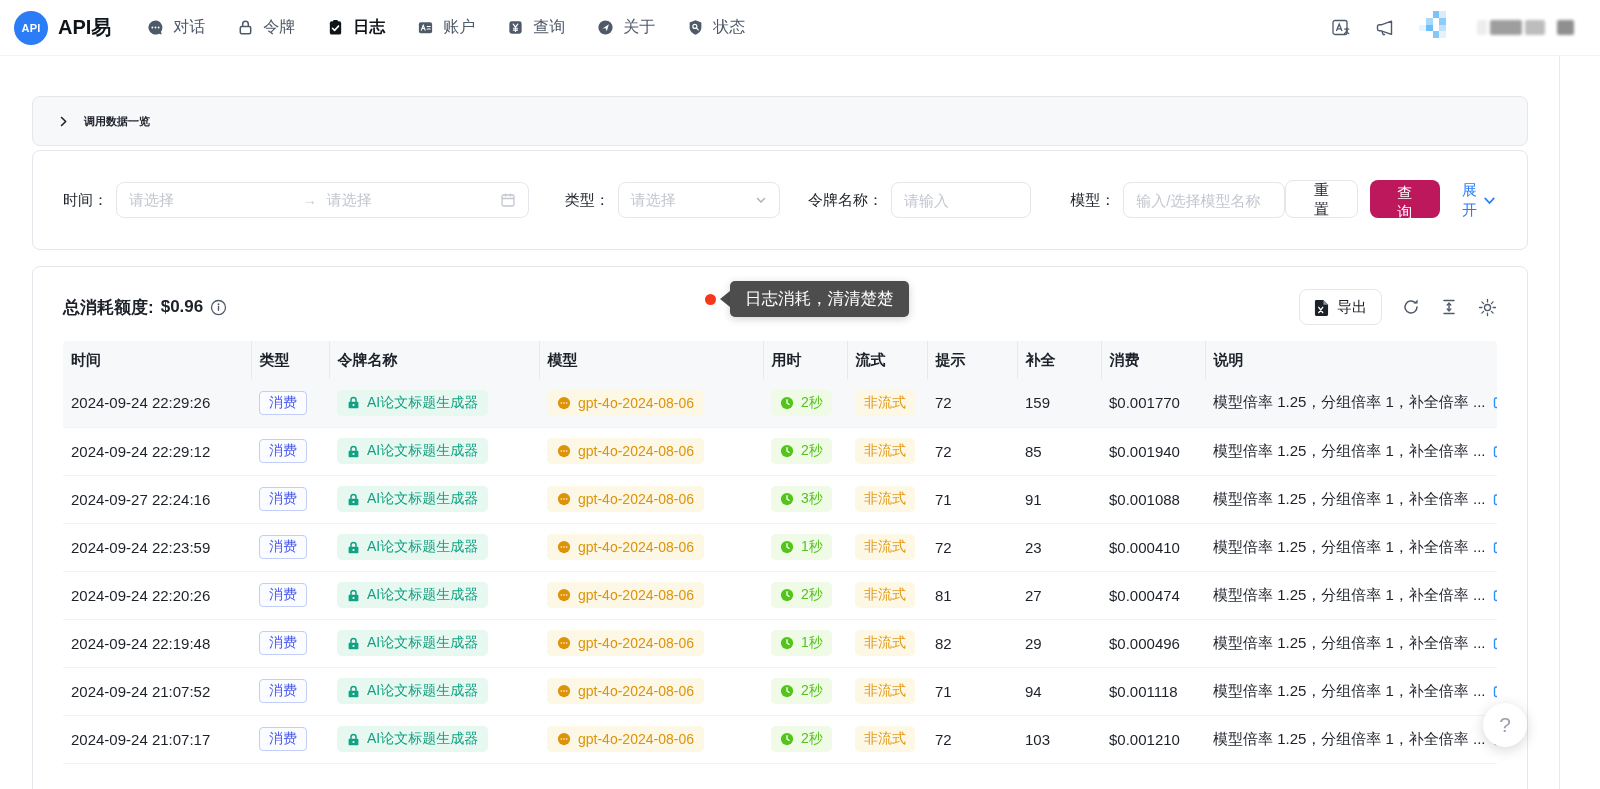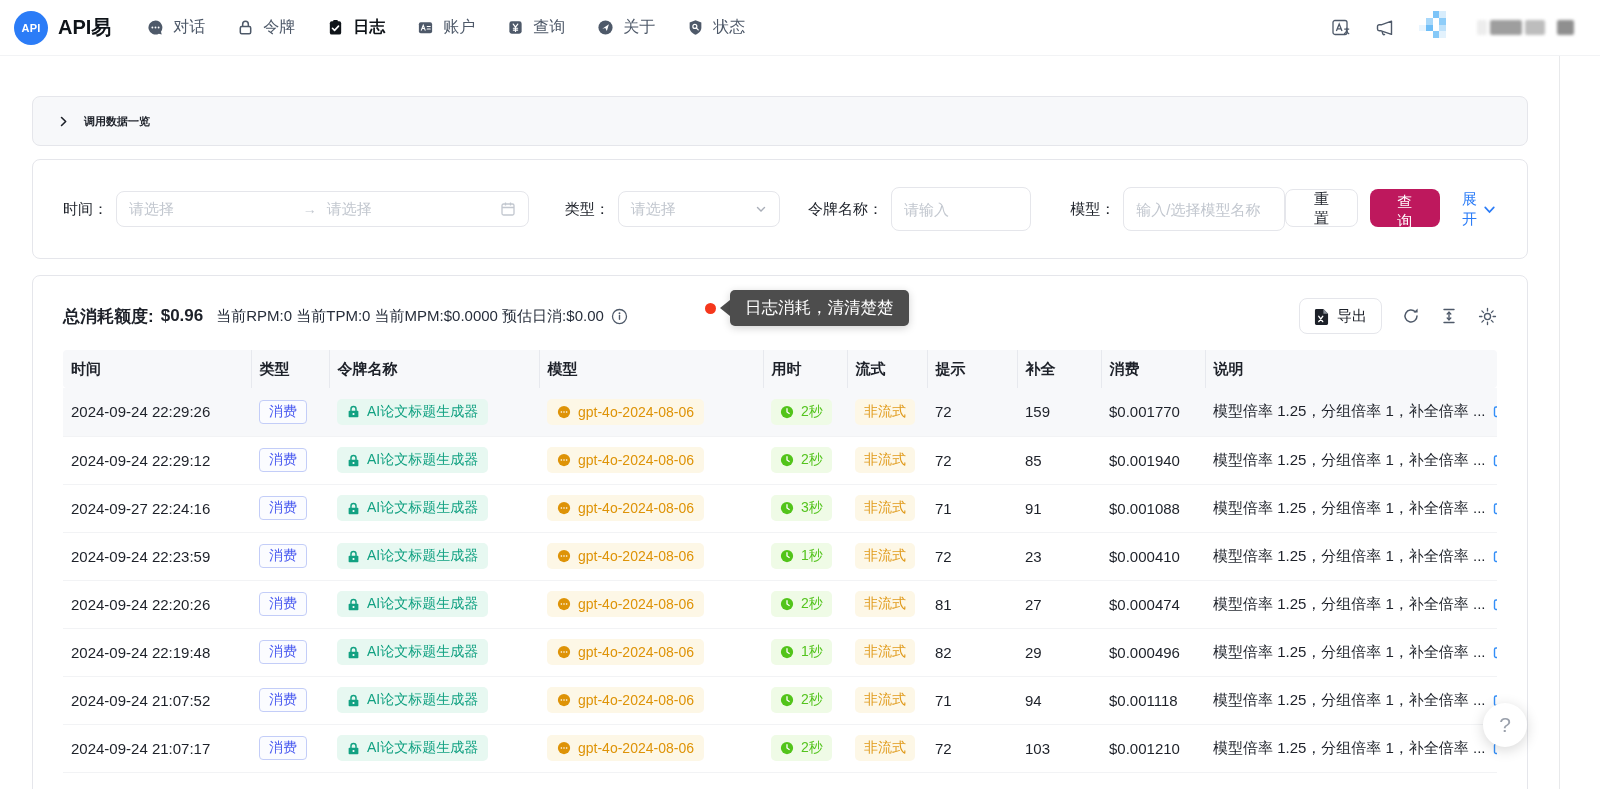--- a/index.html
+++ b/index.html
@@ -25,31 +25,31 @@
   .avatar { width:34px; height:34px; display:block; }
   .redacted { display:flex; align-items:center; gap:3px; filter:blur(1.5px); }
   .redacted i { display:block; height:15px; border-radius:2px; }
   
   .main { position:absolute; top:56px; left:0; width:1560px; padding:0 32px; }
   .vline { position:absolute; top:56px; left:1559px; width:1px; height:733px; background:#e8e9eb; }
   .collapse-card { margin-top:40px; height:50px; background:#f7f8fa; border:1px solid #e5e6eb;
                    border-radius:8px; display:flex; align-items:center; padding:0 24px; gap:14px; cursor:pointer; }
   .collapse-card .title { font-size:11px; font-weight:700; color:#1d2129; }
   
-  .filter-card { margin-top:13px; height:100px; border:1px solid #e5e6eb; border-radius:8px;
+  .filter-card { margin-top:4px; height:100px; border:1px solid #e5e6eb; border-radius:8px;
                  background:#fff; display:flex; align-items:center; padding:0 30px; }
   .f-label { font-size:15px; color:#1d2129; margin-right:8px; white-space:nowrap; }
   .box { height:36px; border:1px solid #e5e6eb; border-radius:8px; background:#fff;
          display:flex; align-items:center; padding:0 12px; font-size:15px; }
   .ph { color:#c2c7cf; }
   .range-box { width:420px; gap:10px; }
   .range-box .ph { flex:1; }
   .range-box .arrow { color:#c2c7cf; font-size:14px; }
   .select-box { width:165px; justify-content:space-between; cursor:pointer; }
-  input.f-input { height:44px; border:1px solid #e5e6eb; border-radius:8px; padding:0 12px;
+  input.f-input { height:36px; border:1px solid #e5e6eb; border-radius:8px; padding:0 12px;
                   font-size:15px; color:#1d2129; outline:none; font-family:inherit; }
   input.f-input::placeholder { color:#c2c7cf; }
   .gap36 { width:36px; } .gap28 { width:28px; } .gap40 { width:40px; }
   .btns { margin-left:auto; display:flex; }
   .btn { height:38px; border-radius:8px; font-size:15px; cursor:pointer; font-family:inherit; }
   .btn-reset { background:#fff; border:1px solid #e5e6eb; color:#1d2129; padding:0 19px; }
   .btn-query { background:#be185d; border:none; color:#fff; padding:4px 19px; margin-left:12px; }
   .expand { display:flex; align-items:center; color:#2b7cf7; margin-left:22px; cursor:pointer; }
   .expand-text { display:inline-block; width:17px; font-size:15px; line-height:20px; }
   
@@ -263,21 +263,20 @@
             </svg>
           </span>
       </a>
     </div>
   </div>
 
   <div class="table-card">
     <div class="stats">
       <span class="total-label">总消耗额度:</span>
       <span class="total-value">$0.96</span>
-      <span class="metrics">当前RPM:0 当前TPM:0 当前MPM:$0.0000 预估日消:$0.00</span>
       <span class="info">
           <svg viewBox="0 0 16 16" width="17" height="17">
             <circle cx="8" cy="8" r="6.6" fill="none" stroke="#4e5969" stroke-width="1.2"></circle>
             <path d="M8 7.1v3.6" stroke="#4e5969" stroke-width="1.3" stroke-linecap="round"></path>
             <circle cx="8" cy="4.9" r="0.9" fill="#4e5969"></circle>
           </svg>
         </span>
       <div class="tour">
         <span class="dot"></span>
         <span class="tri"></span>

